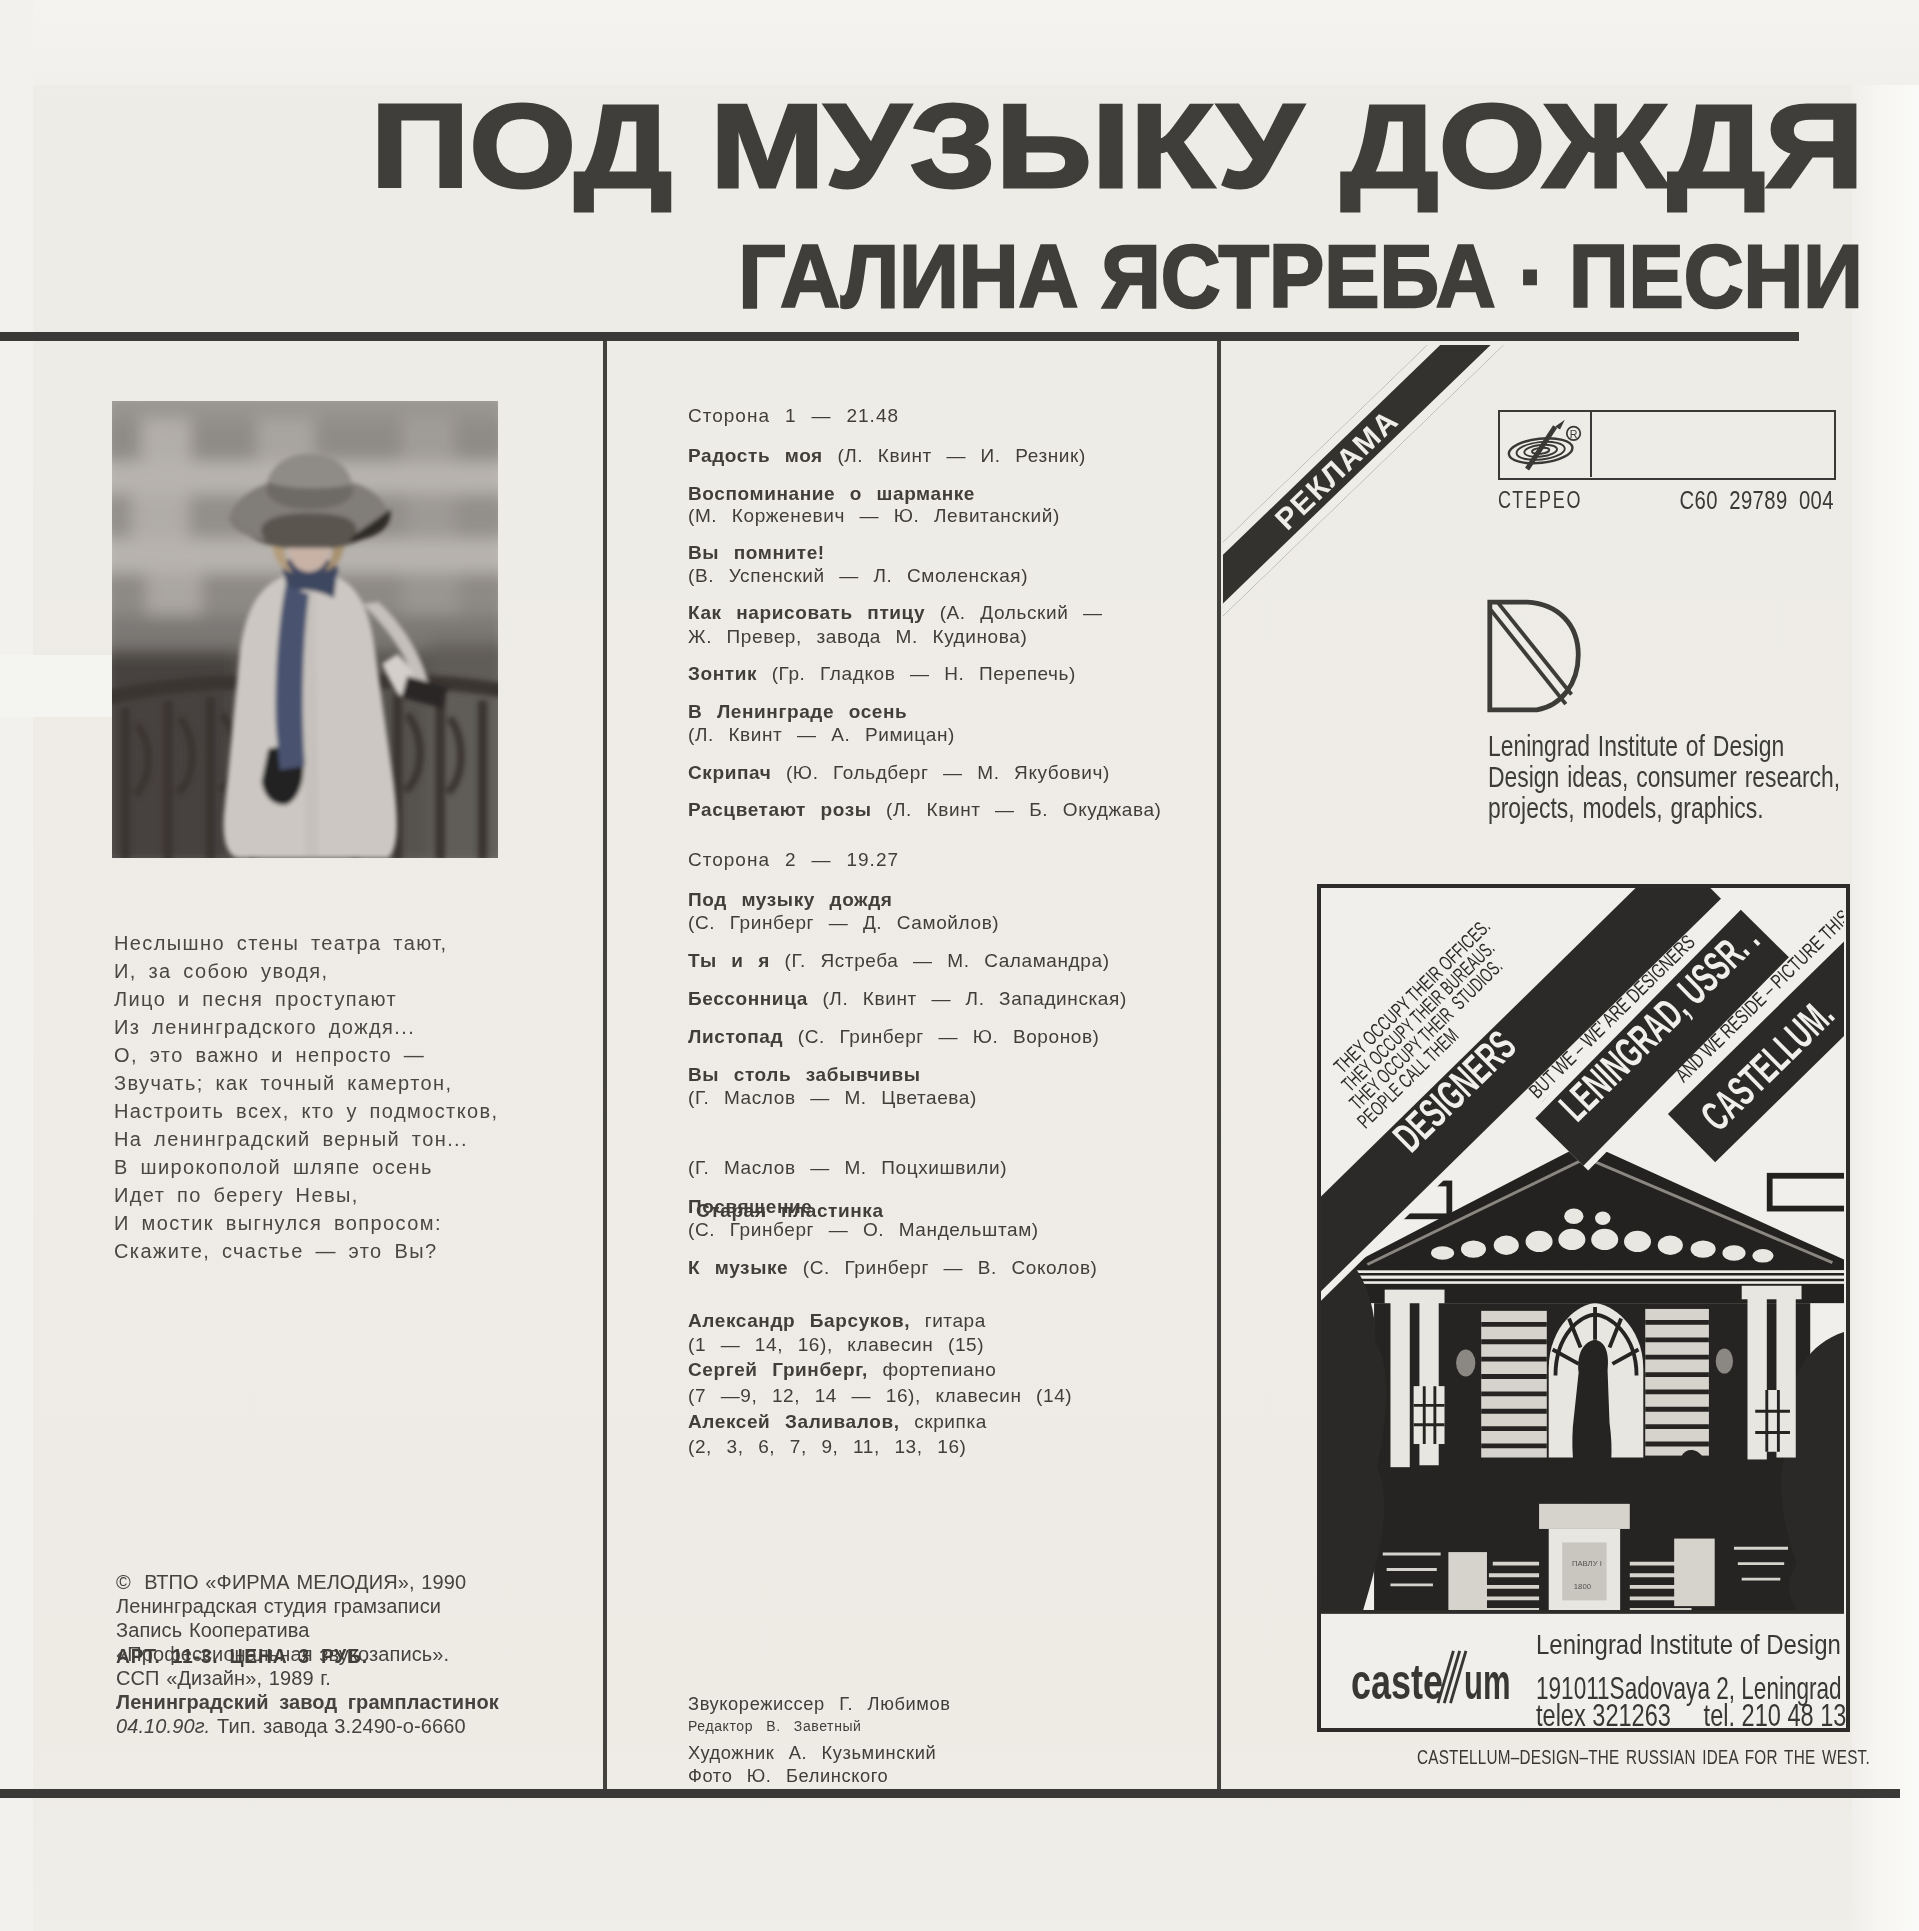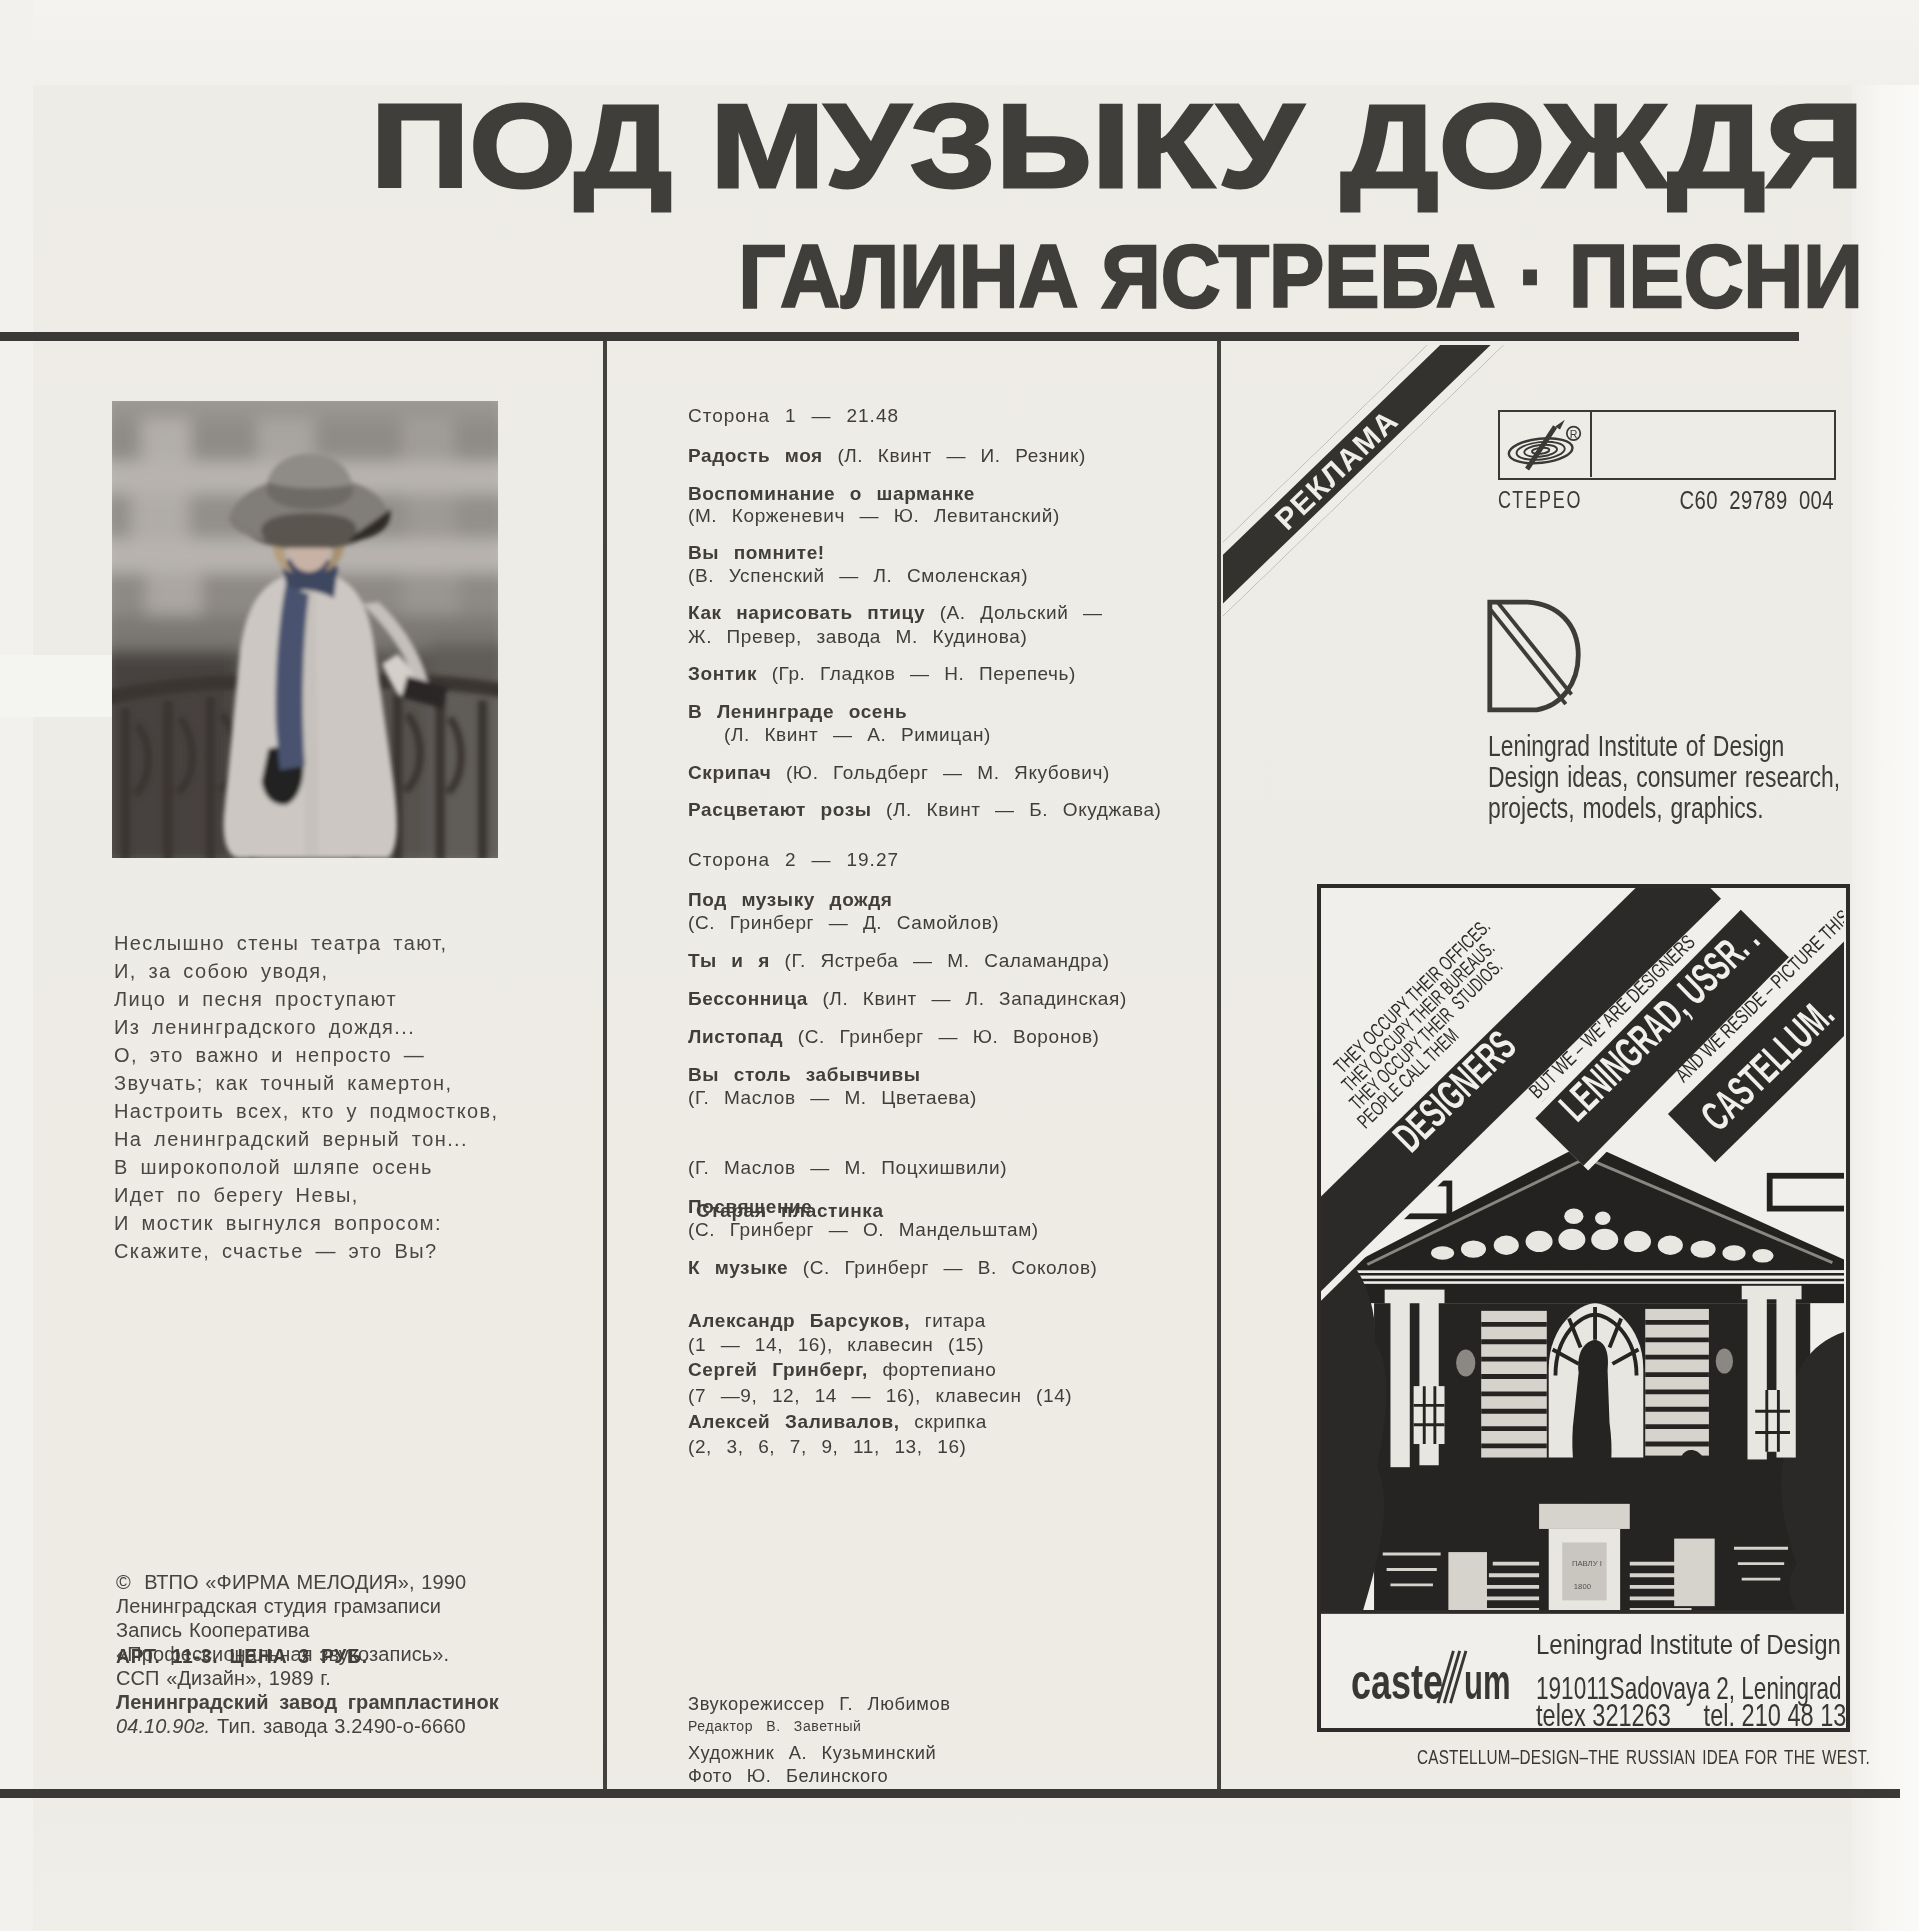--- a/index.html
+++ b/index.html
@@ -143,21 +143,21 @@
   <div class="abs" style="top:405px;letter-spacing:1px;text-align:right;">Сторона 1 — 21.48</div>
   <div class="abs" style="top:445px;"><span class="b">Радость моя</span> (Л. Квинт — И. Резник)</div>
   <div class="abs" style="top:483px;"><span class="b">Воспоминание о шарманке</span></div>
   <div class="abs" style="top:505px;">(М. Корженевич — Ю. Левитанский)</div>
   <div class="abs" style="top:542px;"><span class="b">Вы помните!</span></div>
   <div class="abs" style="top:565px;">(В. Успенский — Л. Смоленская)</div>
   <div class="abs" style="top:602px;"><span class="b">Как нарисовать птицу</span> (А. Дольский —</div>
   <div class="abs" style="top:626px;">Ж. Превер, завода М. Кудинова)</div>
   <div class="abs" style="top:663px;"><span class="b">Зонтик</span> (Гр. Гладков — Н. Перепечь)</div>
   <div class="abs" style="top:701px;"><span class="b">В Ленинграде осень</span></div>
-  <div class="abs" style="top:724px;margin-left:36px;">(Л. Квинт — А. Римицан)</div>
+  <div class="abs" style="top:724px;">(Л. Квинт — А. Римицан)</div>
   <div class="abs" style="top:762px;"><span class="b">Скрипач</span> (Ю. Гольдберг — М. Якубович)</div>
   <div class="abs" style="top:799px;"><span class="b">Расцветают розы</span> (Л. Квинт — Б. Окуджава)</div>
   <div class="abs" style="top:849px;letter-spacing:1px;">Сторона 2 — 19.27</div>
   <div class="abs" style="top:889px;"><span class="b">Под музыку дождя</span></div>
   <div class="abs" style="top:912px;">(С. Гринберг — Д. Самойлов)</div>
   <div class="abs" style="top:950px;"><span class="b">Ты и я</span> (Г. Ястреба — М. Саламандра)</div>
   <div class="abs" style="top:988px;"><span class="b">Бессонница</span> (Л. Квинт — Л. Западинская)</div>
   <div class="abs" style="top:1026px;"><span class="b">Листопад</span> (С. Гринберг — Ю. Воронов)</div>
   <div class="abs" style="top:1064px;"><span class="b">Вы столь забывчивы</span></div>
   <div class="abs" style="top:1087px;">(Г. Маслов — М. Цветаева)</div>

